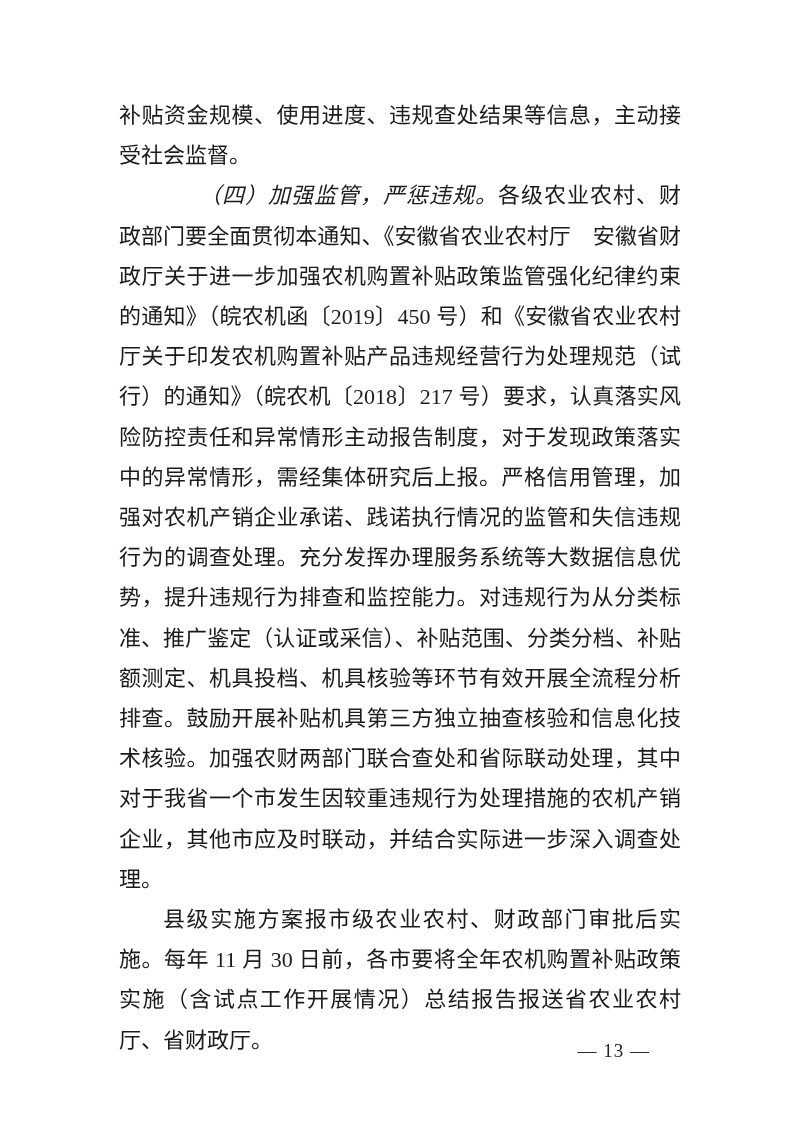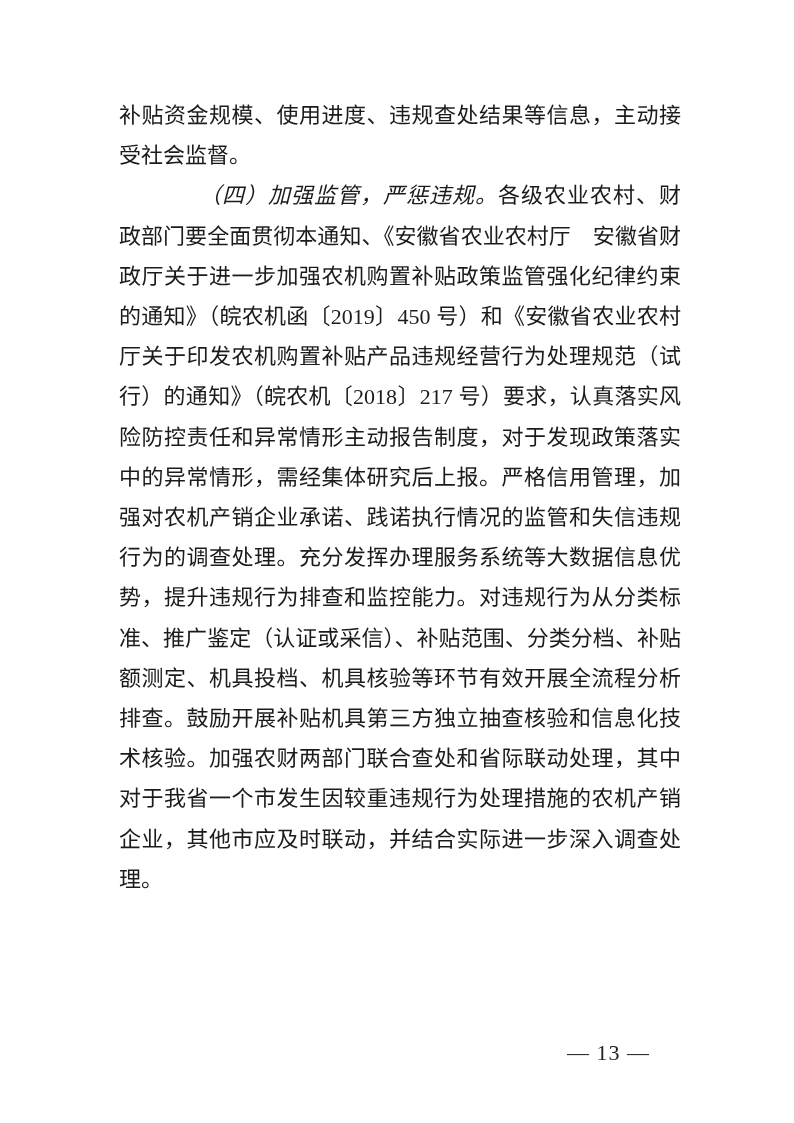--- a/index.html
+++ b/index.html
@@ -36,31 +36,32 @@
   
   .kaiti {
     font-style: italic;
     margin-left: 36px;
   }
   .footer {
     position: absolute;
     top: 1040px;
     right: 144px;
     font-family: "Liberation Serif", "DejaVu Serif", serif;
-    font-size: 22px;
+    font-size: 19px;
     color: #222222;
     letter-spacing: 1px;
     white-space: pre;
   }
 </style>
 </head>
 <body>
 
 <div class="page">
   <div class="text-block">
     <p class="para">补贴资金规模、使用进度、违规查处结果等信息，主动接受社会监督。</p>
     <p class="para indent">
       <span class="kaiti">（四）加强监管，严惩违规。</span><span>各级农业农村、财政部门要全面贯彻本通知、《安徽省农业农村厅　安徽省财政厅关于进一步加强农机购置补贴政策监管强化纪律约束的通知》（皖农机函〔2019〕450 号）和《安徽省农业农村厅关于印发农机购置补贴产品违规经营行为处理规范（试行）的通知》（皖农机〔2018〕217 号）要求，认真落实风险防控责任和异常情形主动报告制度，对于发现政策落实中的异常情形，需经集体研究后上报。严格信用管理，加强对农机产销企业承诺、践诺执行情况的监管和失信违规行为的调查处理。充分发挥办理服务系统等大数据信息优势，提升违规行为排查和监控能力。对违规行为从分类标准、推广鉴定（认证或采信）、补贴范围、分类分档、补贴额测定、机具投档、机具核验等环节有效开展全流程分析排查。鼓励开展补贴机具第三方独立抽查核验和信息化技术核验。加强农财两部门联合查处和省际联动处理，其中对于我省一个市发生因较重违规行为处理措施的农机产销企业，其他市应及时联动，并结合实际进一步深入调查处理。</span>
     </p>
+    <p class="para indent">县级实施方案报市级农业农村、财政部门审批后实施。每年 11 月 30 日前，各市要将全年农机购置补贴政策实施（含试点工作开展情况）总结报告报送省农业农村厅、省财政厅。</p>
   </div>
 
   <div class="footer">— 13 —</div>
 </div>
 
 </body></html>

